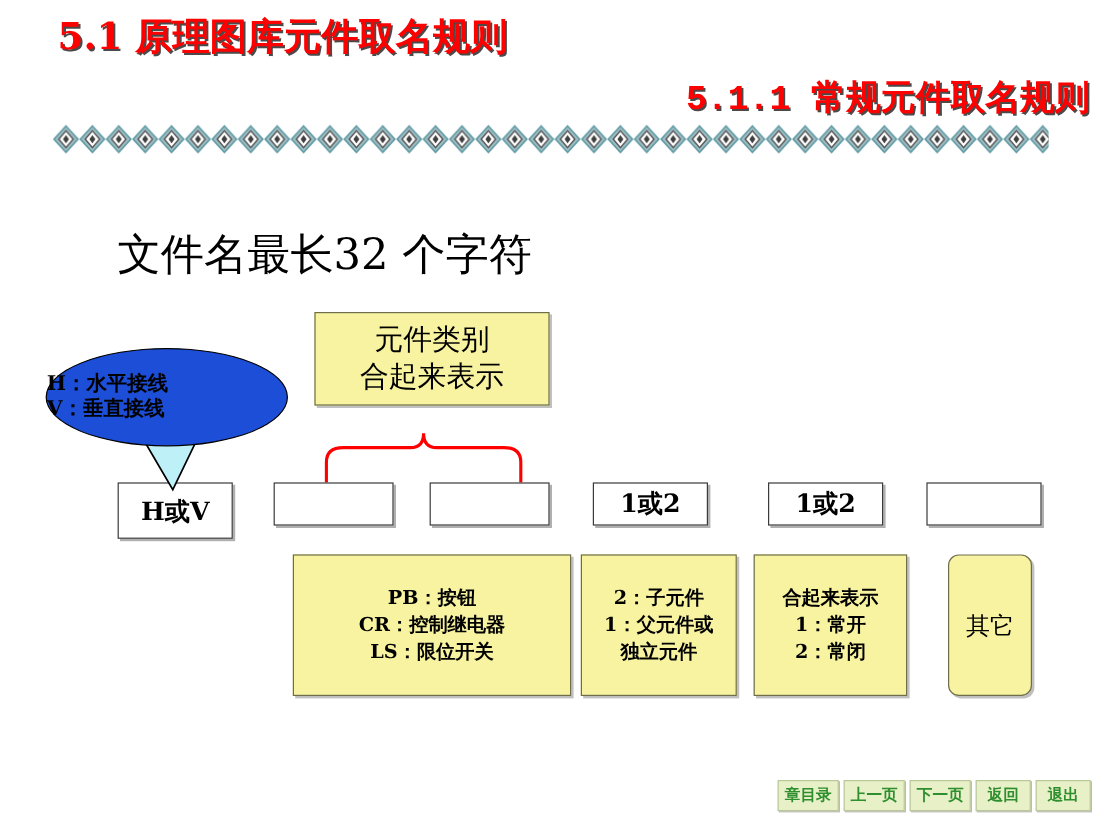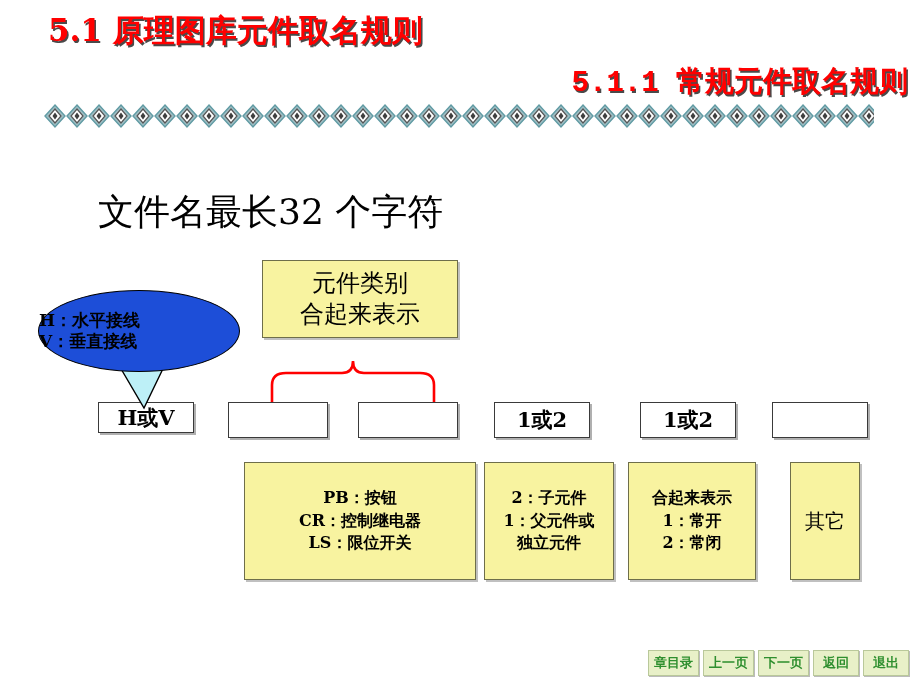--- a/index.html
+++ b/index.html
@@ -215,21 +215,21 @@
   <div class="ybox-line">元件类别</div>
   <div class="ybox-line">合起来表示</div>
 </div>
 
 <div class="brace">
   <svg width="170" height="52" viewBox="0 0 170 52" xmlns="http://www.w3.org/2000/svg">
     <path d="M4,50 L4,28 Q4,16 18,16 L74,16 Q85,16 85,4 Q85,16 96,16 L152,16 Q166,16 166,28 L166,50" fill="none" stroke="#ff0000" stroke-width="2.6" stroke-linecap="round"></path>
   </svg>
 </div>
 
-<div class="box" style="left:98px; top:402px; width:96px; height:31px;">
+<div class="box" style="left:98px; top:402px; width:96px; height:47px;">
   <span class="box-label">H或V</span>
 </div>
 <div class="box" style="left:228px; top:402px; width:100px; height:36px;">
   <span class="box-label"></span>
 </div>
 <div class="box" style="left:358px; top:402px; width:100px; height:36px;">
   <span class="box-label"></span>
 </div>
 <div class="box" style="left:494px; top:402px; width:96px; height:36px;">
   <span class="box-label">1或2</span>
@@ -252,21 +252,21 @@
   <div class="ybox-line">1：父元件或</div>
   <div class="ybox-line">独立元件</div>
 </div>
 
 <div class="ybox" style="left:628px; top:462px; width:128px; height:118px;">
   <div class="ybox-line">合起来表示</div>
   <div class="ybox-line">1：常开</div>
   <div class="ybox-line">2：常闭</div>
 </div>
 
-<div class="ybox other" style="left:790px; top:462px; width:70px; height:118px;">
+<div class="ybox other" style="left:790px; top:462px; width:70px; height:118px;border-radius:9px;">
   <div class="ybox-line">其它</div>
 </div>
 
 <div class="navbar">
   <div class="navbtn">章目录</div>
   <div class="navbtn">上一页</div>
   <div class="navbtn">下一页</div>
   <div class="navbtn">返回</div>
   <div class="navbtn">退出</div>
 </div>

